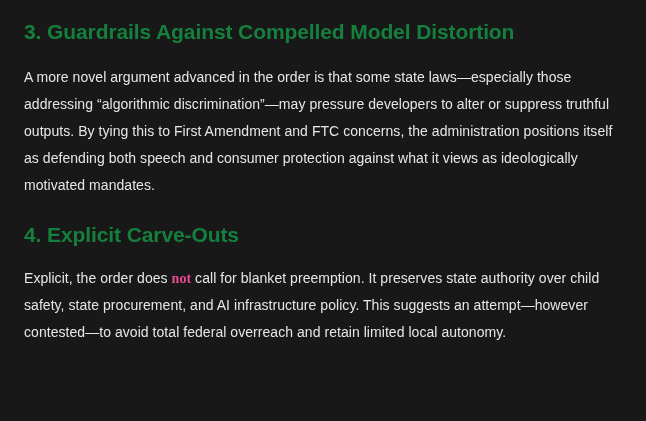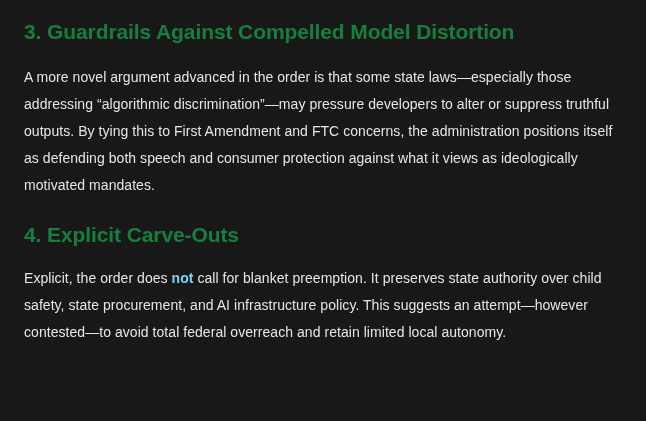--- a/index.html
+++ b/index.html
@@ -42,21 +42,22 @@
   }
   p.body-text:last-child {
     margin-bottom: 0;
   }
   h2.section-heading.second {
     margin-top: 22px;
     margin-bottom: 16px;
   }
   b.bold-inline {
     font-weight: bold;
-    color: #7dd3fc;
+    color: #ec4899;
+    font-family: Liberation Serif, serif;
   }
   .bottom-bar {
     position: absolute;
     left: 0;
     right: 0;
     bottom: 0;
     height: 18px;
     background: #181818;
   }
   .bottom-divider {

